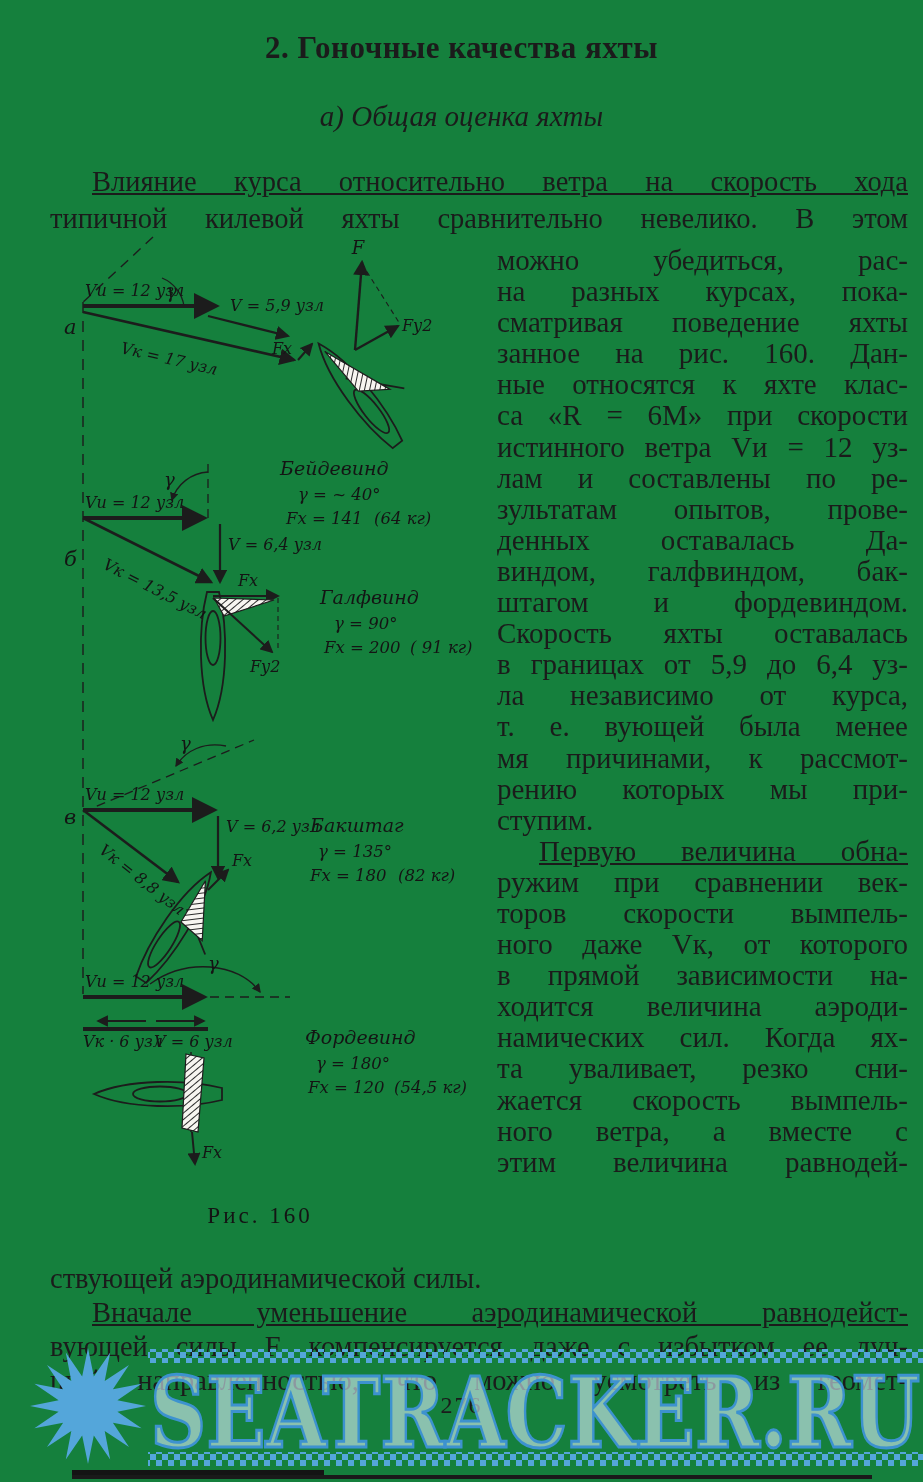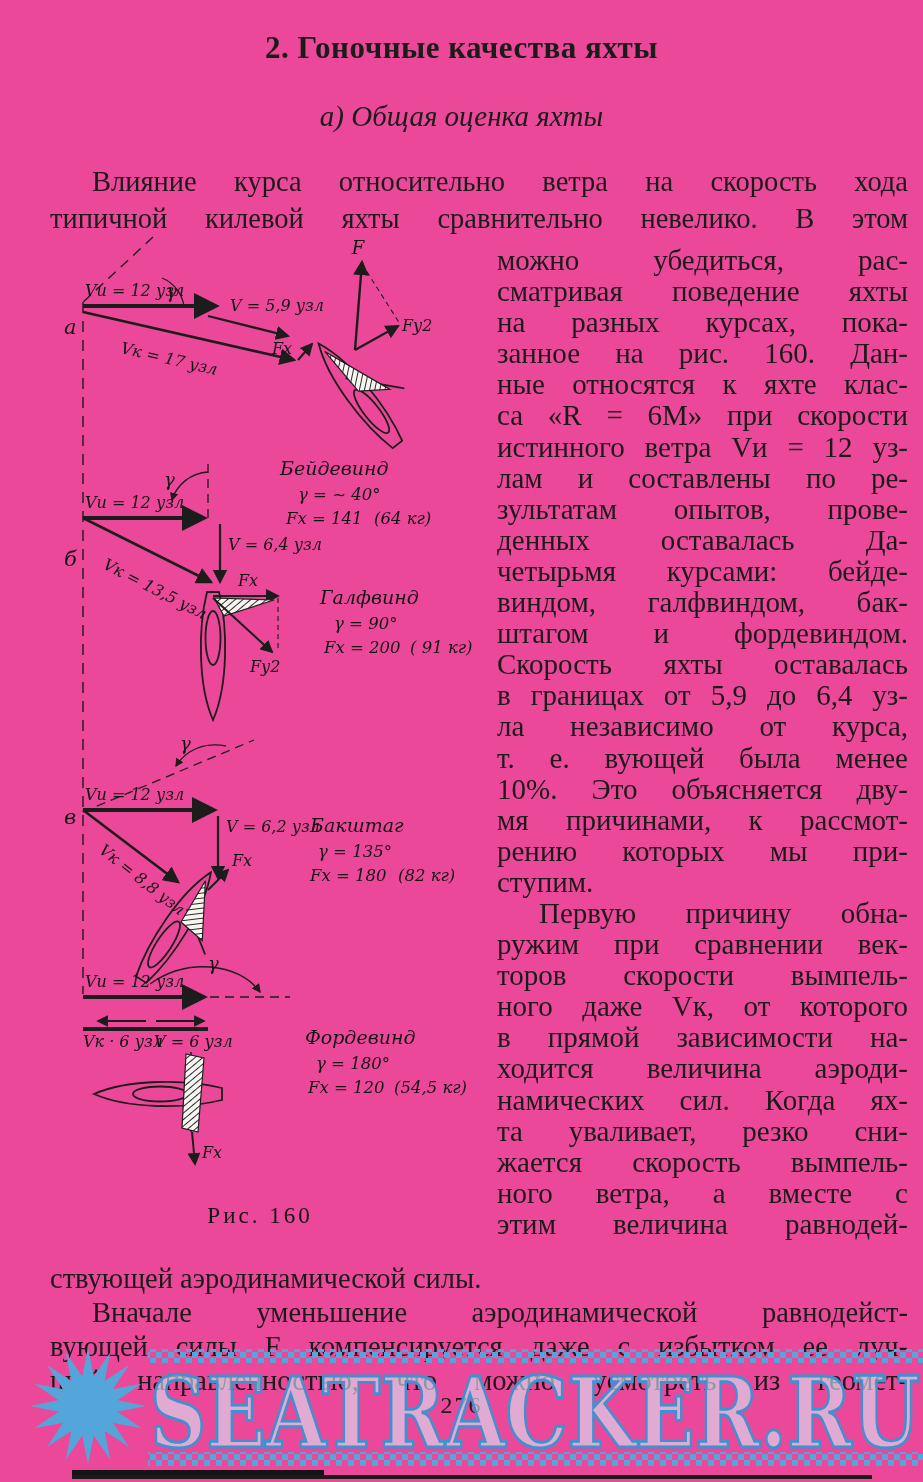--- a/index.html
+++ b/index.html
@@ -1,26 +1,26 @@
 <!DOCTYPE html>
 <html><head>
 <meta charset="utf-8">
 <style>
   html,body{margin:0;padding:0;background:#d8d5cf;}
-  .page{position:relative;width:923px;height:1482px;background:#ec4899;overflow:hidden;
+  .page{position:relative;width:923px;height:1482px;background:#15803d;overflow:hidden;
         font-family:"Liberation Serif",serif;color:#1b1b1b;}
   .title{position:absolute;top:30px;left:0;right:0;text-align:center;
          font-weight:700;font-size:31px;letter-spacing:.5px;}
   .subtitle{position:absolute;top:100px;left:0;right:0;text-align:center;
             font-style:italic;font-size:29px;}
   .intro{position:absolute;top:163px;left:50px;width:858px;font-size:28.5px;line-height:37px;}
   .rcol{position:absolute;top:245px;left:497px;width:411px;font-size:29px;line-height:31.1px;}
   .bottom{position:absolute;top:1262px;left:50px;width:858px;font-size:28.5px;line-height:34px;}
   .ln{text-align:justify;text-align-last:justify;}
-  .ln.indent{text-indent:42px;}
+  .ln.indent{text-indent:42px;text-decoration:underline;}
   .ln.nojust{text-align-last:auto;}
   .pagenum{position:absolute;top:1392px;left:0;right:0;text-align:center;font-size:24px;letter-spacing:2px;}
   .fig{position:absolute;left:58px;top:232px;}
   .fl{font-family:"DejaVu Serif",serif;font-style:italic;font-size:16px;fill:#141414;}
   .fg{font-size:18px;}
   .fletter{font-family:"DejaVu Serif",serif;font-style:italic;font-size:21px;fill:#141414;}
   .fstat-name{font-family:"DejaVu Serif",serif;font-style:italic;font-size:19px;fill:#141414;}
   .fstat{font-family:"DejaVu Serif",serif;font-style:italic;font-size:16.5px;fill:#141414;}
   .fcap{font-family:"Liberation Serif",serif;font-size:23px;fill:#141414;letter-spacing:3px;}
   .wm{position:absolute;left:0;top:1340px;z-index:10;}
@@ -175,41 +175,39 @@
       <text class="fstat" x="258" y="837">γ = 180°</text>
       <text class="fstat" x="250" y="861">Fx = 120</text>
       <text class="fstat" x="336" y="861">(54,5 кг)</text>
     </g>
 
     <text class="fcap" x="202" y="991" text-anchor="middle">Рис. 160</text>
   </svg>
 
   <div class="rcol">
       <div class="ln">можно убедиться, рас-</div>
+      <div class="ln">на разных курсах, пока-</div>
       <div class="ln">сматривая поведение яхты</div>
-      <div class="ln">на разных курсах, пока-</div>
       <div class="ln">занное на рис. 160. Дан-</div>
       <div class="ln">ные относятся к яхте клас-</div>
       <div class="ln">са «R = 6М» при скорости</div>
       <div class="ln">истинного ветра Vи = 12 уз-</div>
       <div class="ln">лам и составлены по ре-</div>
       <div class="ln">зультатам опытов, прове-</div>
       <div class="ln">денных оставалась Да-</div>
-      <div class="ln">четырьмя курсами: бейде-</div>
       <div class="ln">виндом, галфвиндом, бак-</div>
       <div class="ln">штагом и фордевиндом.</div>
       <div class="ln">Скорость яхты оставалась</div>
       <div class="ln">в границах от 5,9 до 6,4 уз-</div>
       <div class="ln">ла независимо от курса,</div>
       <div class="ln">т. е. вующей была менее</div>
-      <div class="ln">10%. Это объясняется дву-</div>
       <div class="ln">мя причинами, к рассмот-</div>
       <div class="ln">рению которых мы при-</div>
       <div class="ln nojust">ступим.</div>
-      <div class="ln indent">Первую причину обна-</div>
+      <div class="ln indent">Первую величина обна-</div>
       <div class="ln">ружим при сравнении век-</div>
       <div class="ln">торов скорости вымпель-</div>
       <div class="ln">ного даже Vк, от которого</div>
       <div class="ln">в прямой зависимости на-</div>
       <div class="ln">ходится величина аэроди-</div>
       <div class="ln">намических сил. Когда ях-</div>
       <div class="ln">та уваливает, резко сни-</div>
       <div class="ln">жается скорость вымпель-</div>
       <div class="ln">ного ветра, а вместе с</div>
       <div class="ln">этим величина равнодей-</div>

